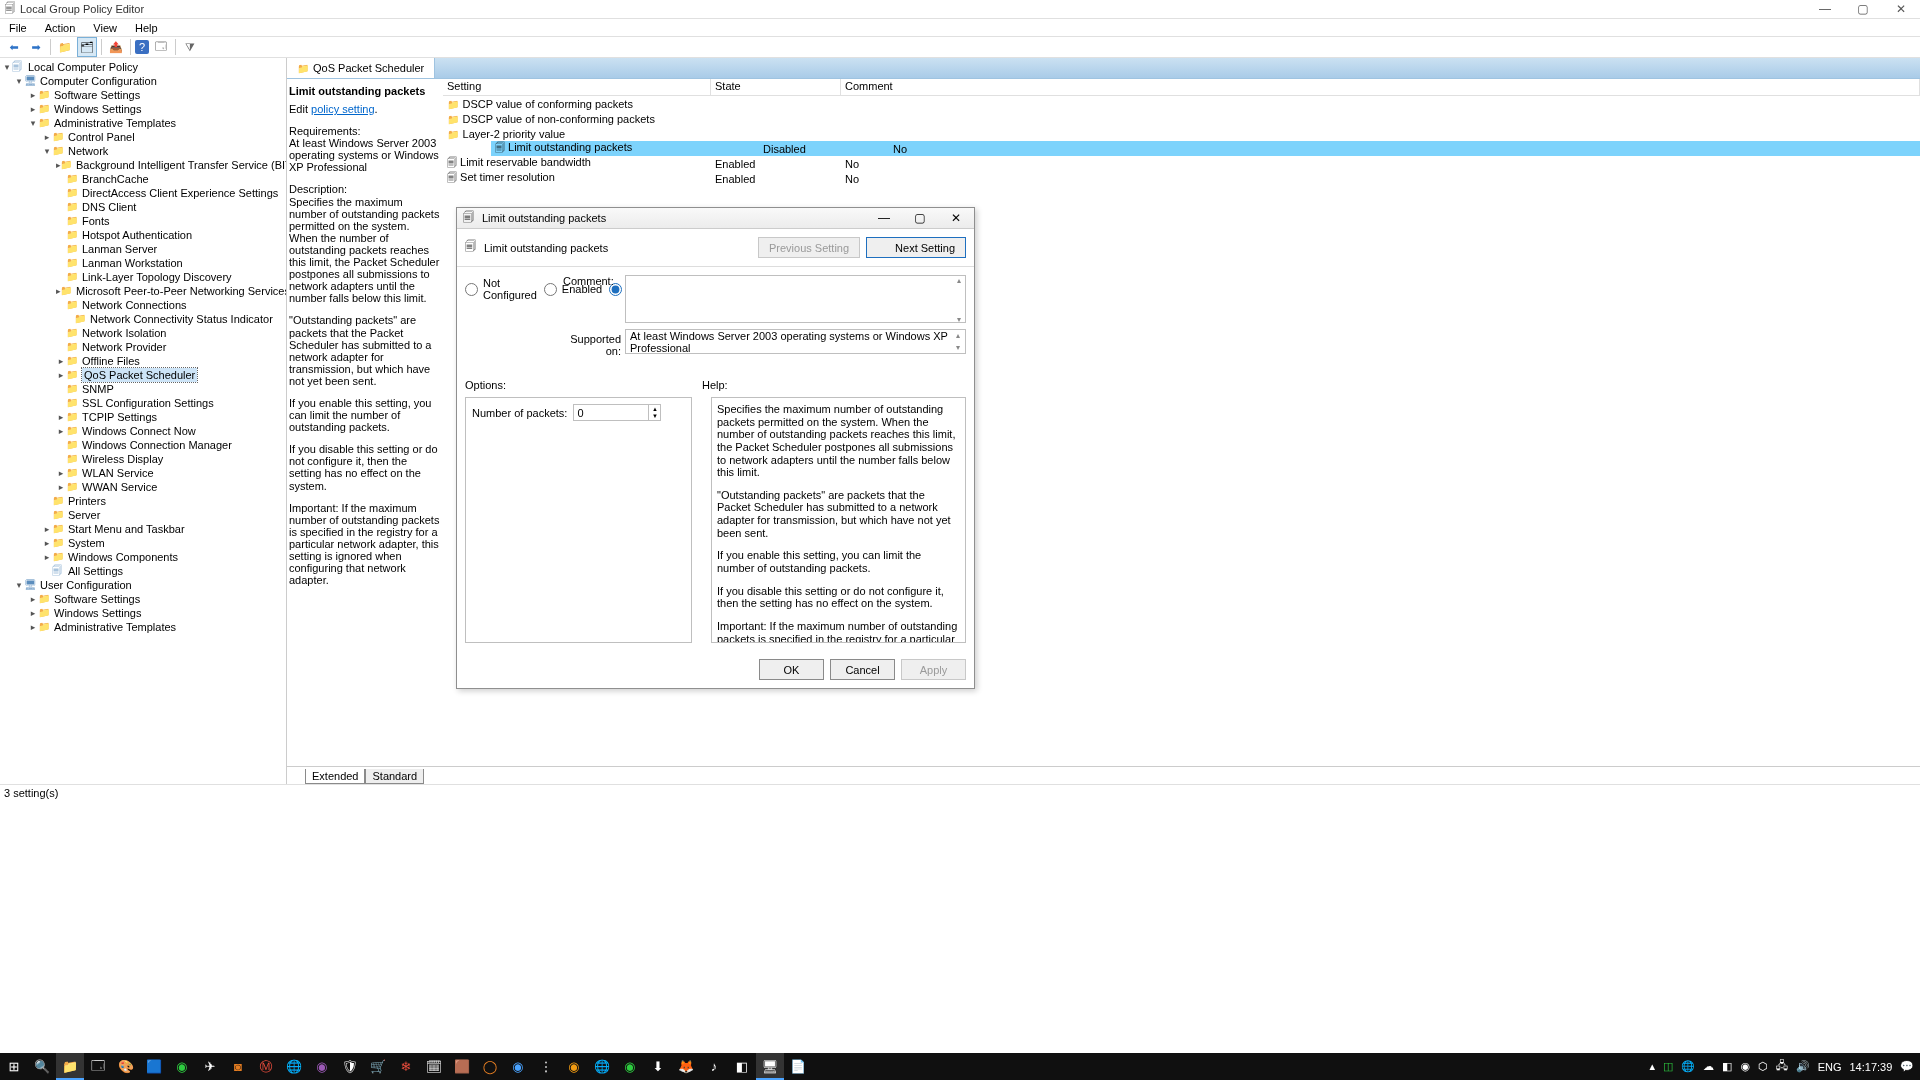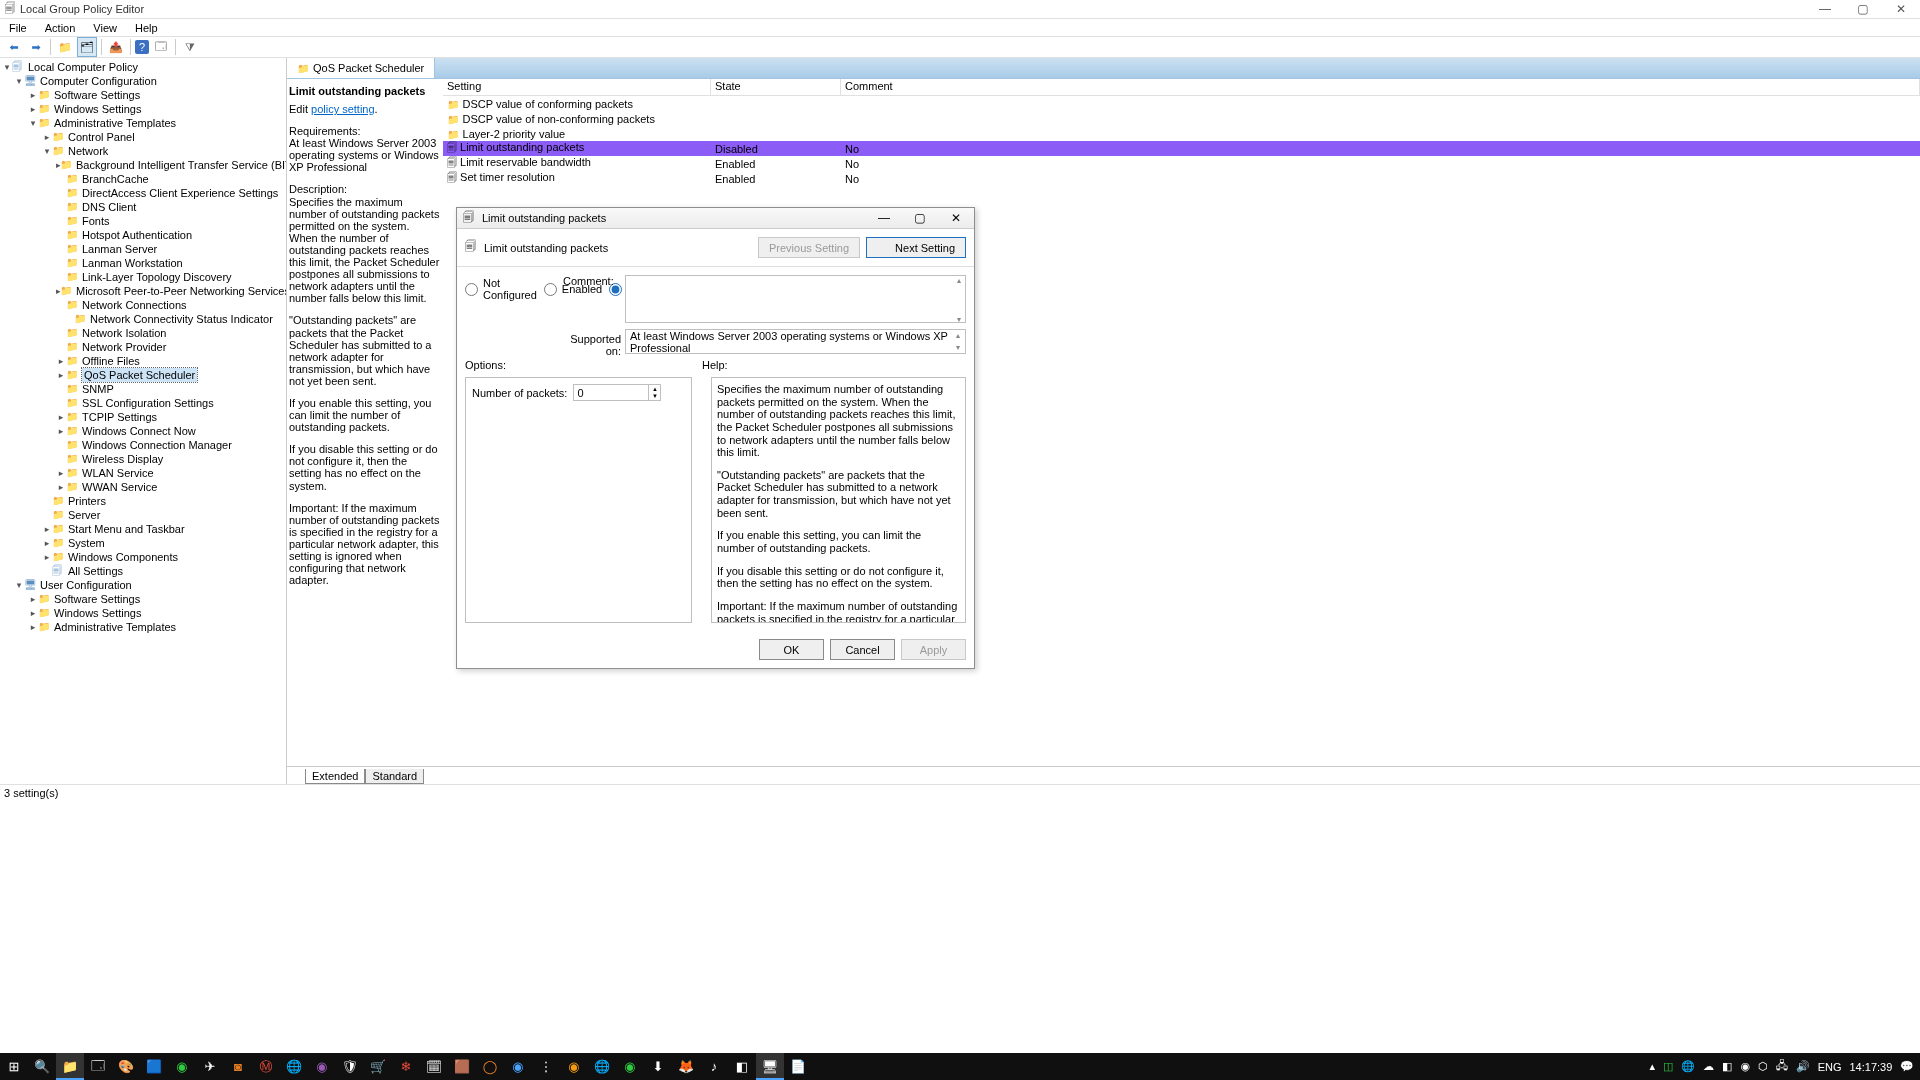--- a/index.html
+++ b/index.html
@@ -36,21 +36,21 @@
 .scope-fill { flex:1; background: linear-gradient(#cbe1f2,#a9cbe8); height:100%; }
 .detail-split { display:flex; flex:1; }
 .detail-left { width:155px; padding:6px 0 0 0; }
 .detail-heading { font-weight:700; padding:0 2px 6px 2px; }
 .edit-link { color:#0066cc; text-decoration:underline; }
 .detail-body p { margin-bottom:10px; padding:0 2px; line-height:1.1; }
 .detail-right { flex:1; border-left:1px solid #fff; }
 .list-header { display:flex; height:17px; border-bottom:1px solid #e0e0e0; }
 .list-header .col { padding:1px 4px; border-right:1px solid #e0e0e0; }
 .list-row { display:flex; height:15px; align-items:center; }
-.list-row.selected { background:#8b5cf6; }
+.list-row.selected { background:#7dd3fc;margin-left:48px; }
 .list-row .cell { padding:0 4px; overflow:hidden; white-space:nowrap; }
 .col-setting { width:268px; } .col-state { width:130px; } .col-comment { flex:1; }
 
 .bottom-tabs { display:flex; align-items:flex-end; height:18px; padding-left:18px; border-top:1px solid #ccc; gap:0; }
 .bottom-tabs .btab { padding:1px 6px; border:1px solid #8a8a8a; border-top:none; font-size:11px; background:#eee; position:relative; top:0; }
 .bottom-tabs .btab.active { background:#fff; font-weight:400; }
 
 .status-bar { height:16px; padding-left:4px; display:flex; align-items:center; border-top:1px solid #e0e0e0; }
 
 .taskbar { position:absolute; bottom:0; left:0; right:0; height:27px; background:#101010; display:flex; align-items:center; }
@@ -541,21 +541,21 @@
       <div style="position:relative"><textarea class="textbox" style=""></textarea><span class="scrollhint" style="top:1px">▴</span><span class="scrollhint" style="bottom:1px">▾</span></div>
       <div></div>
       <div style="text-align:right;padding-right:4px;padding-top:4px">Supported on:</div>
       <div class="supported-box">
           <span>At least Windows Server 2003 operating systems or Windows XP Professional</span>
           <span class="scrollhint" style="top:1px">▴</span>
           <span class="scrollhint" style="bottom:1px">▾</span>
         </div>
     </div>
 
-    <div style="display:flex; gap:6px; margin-top:2px">
+    <div style="display:flex; gap:6px; margin-top:22px">
       <div style="width:231px">Options:</div>
       <div>Help:</div>
     </div>
 
     <div class="panes">
       <div class="opt-pane">
         <div class="opt-row">
           <span>Number of packets:</span>
           <span class="num-box">
             <span>0</span>

